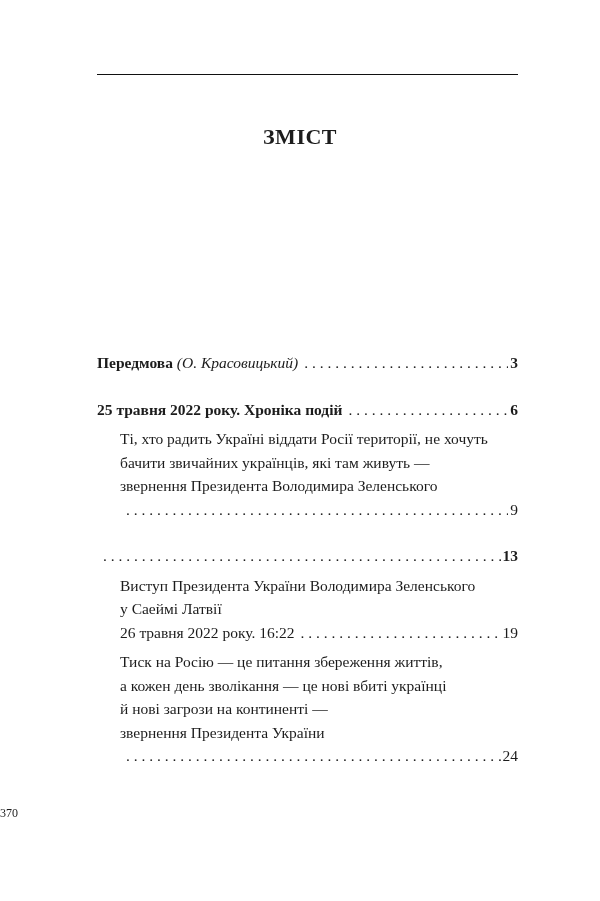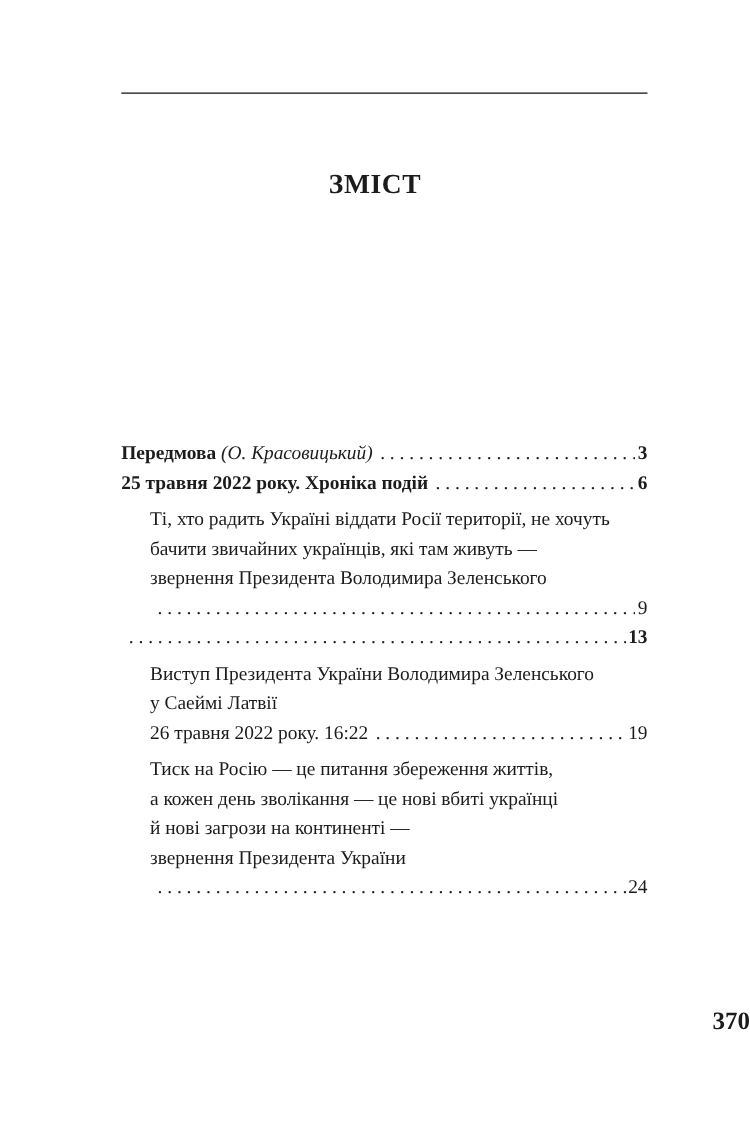--- a/index.html
+++ b/index.html
@@ -27,37 +27,37 @@
     top: 74px;
     border: none;
     border-top: 1.6px solid #111;
     margin: 0;
   }
   .toc-title {
     position: absolute;
     top: 124px;
     left: 0;
     right: 0;
-    margin: 10px;
+    margin: 0;
     text-align: center;
     font-size: 22px;
     font-weight: bold;
     letter-spacing: 0.5px;
   }
   .toc {
     position: absolute;
     top: 351px;
     left: 97px;
     width: 421px;
     font-size: 15.5px;
     line-height: 23.5px;
   }
   .toc-entry.chapter { font-weight: bold; }
   .toc-entry.chapter .italic { font-weight: normal; font-style: italic; }
-  .toc-entry + .toc-entry.chapter { }
+  .toc-entry + .toc-entry.chapter { margin-top: 23px; }
   .toc-entry.sub {
     margin-top: 6px;
     padding-left: 23px;
     font-weight: normal;
   }
   .toc-line {
     display: flex;
     align-items: baseline;
   }
   .toc-line .label {
@@ -77,23 +77,22 @@
   }
   .toc-line .page-num {
     flex: 0 0 auto;
   }
   .sub-line { white-space: nowrap; }
   .footer-page-number {
     position: absolute;
     top: 806px;
     left: 0;
     right: 0;
-    text-align: right;
-    font-size: 20px;
-    font-weight: bold;
+    text-align: left;
+    font-size: 12px;
   }
 </style>
 </head>
 <body>
 
 <div class="page">
 
   <hr class="top-rule">
 
   <h1 class="toc-title">ЗМІСТ</h1>

